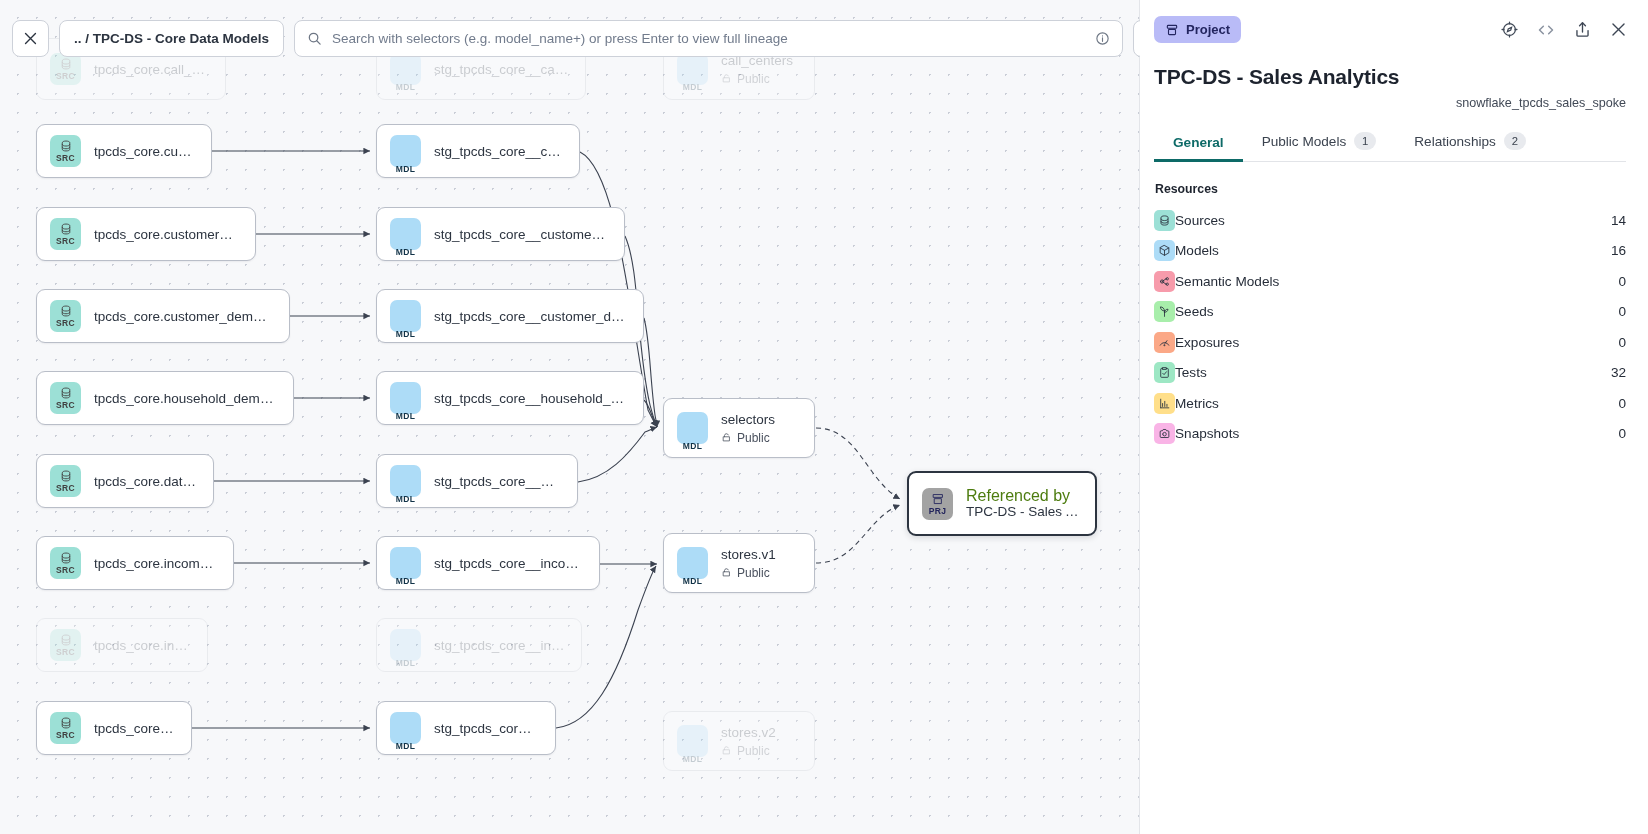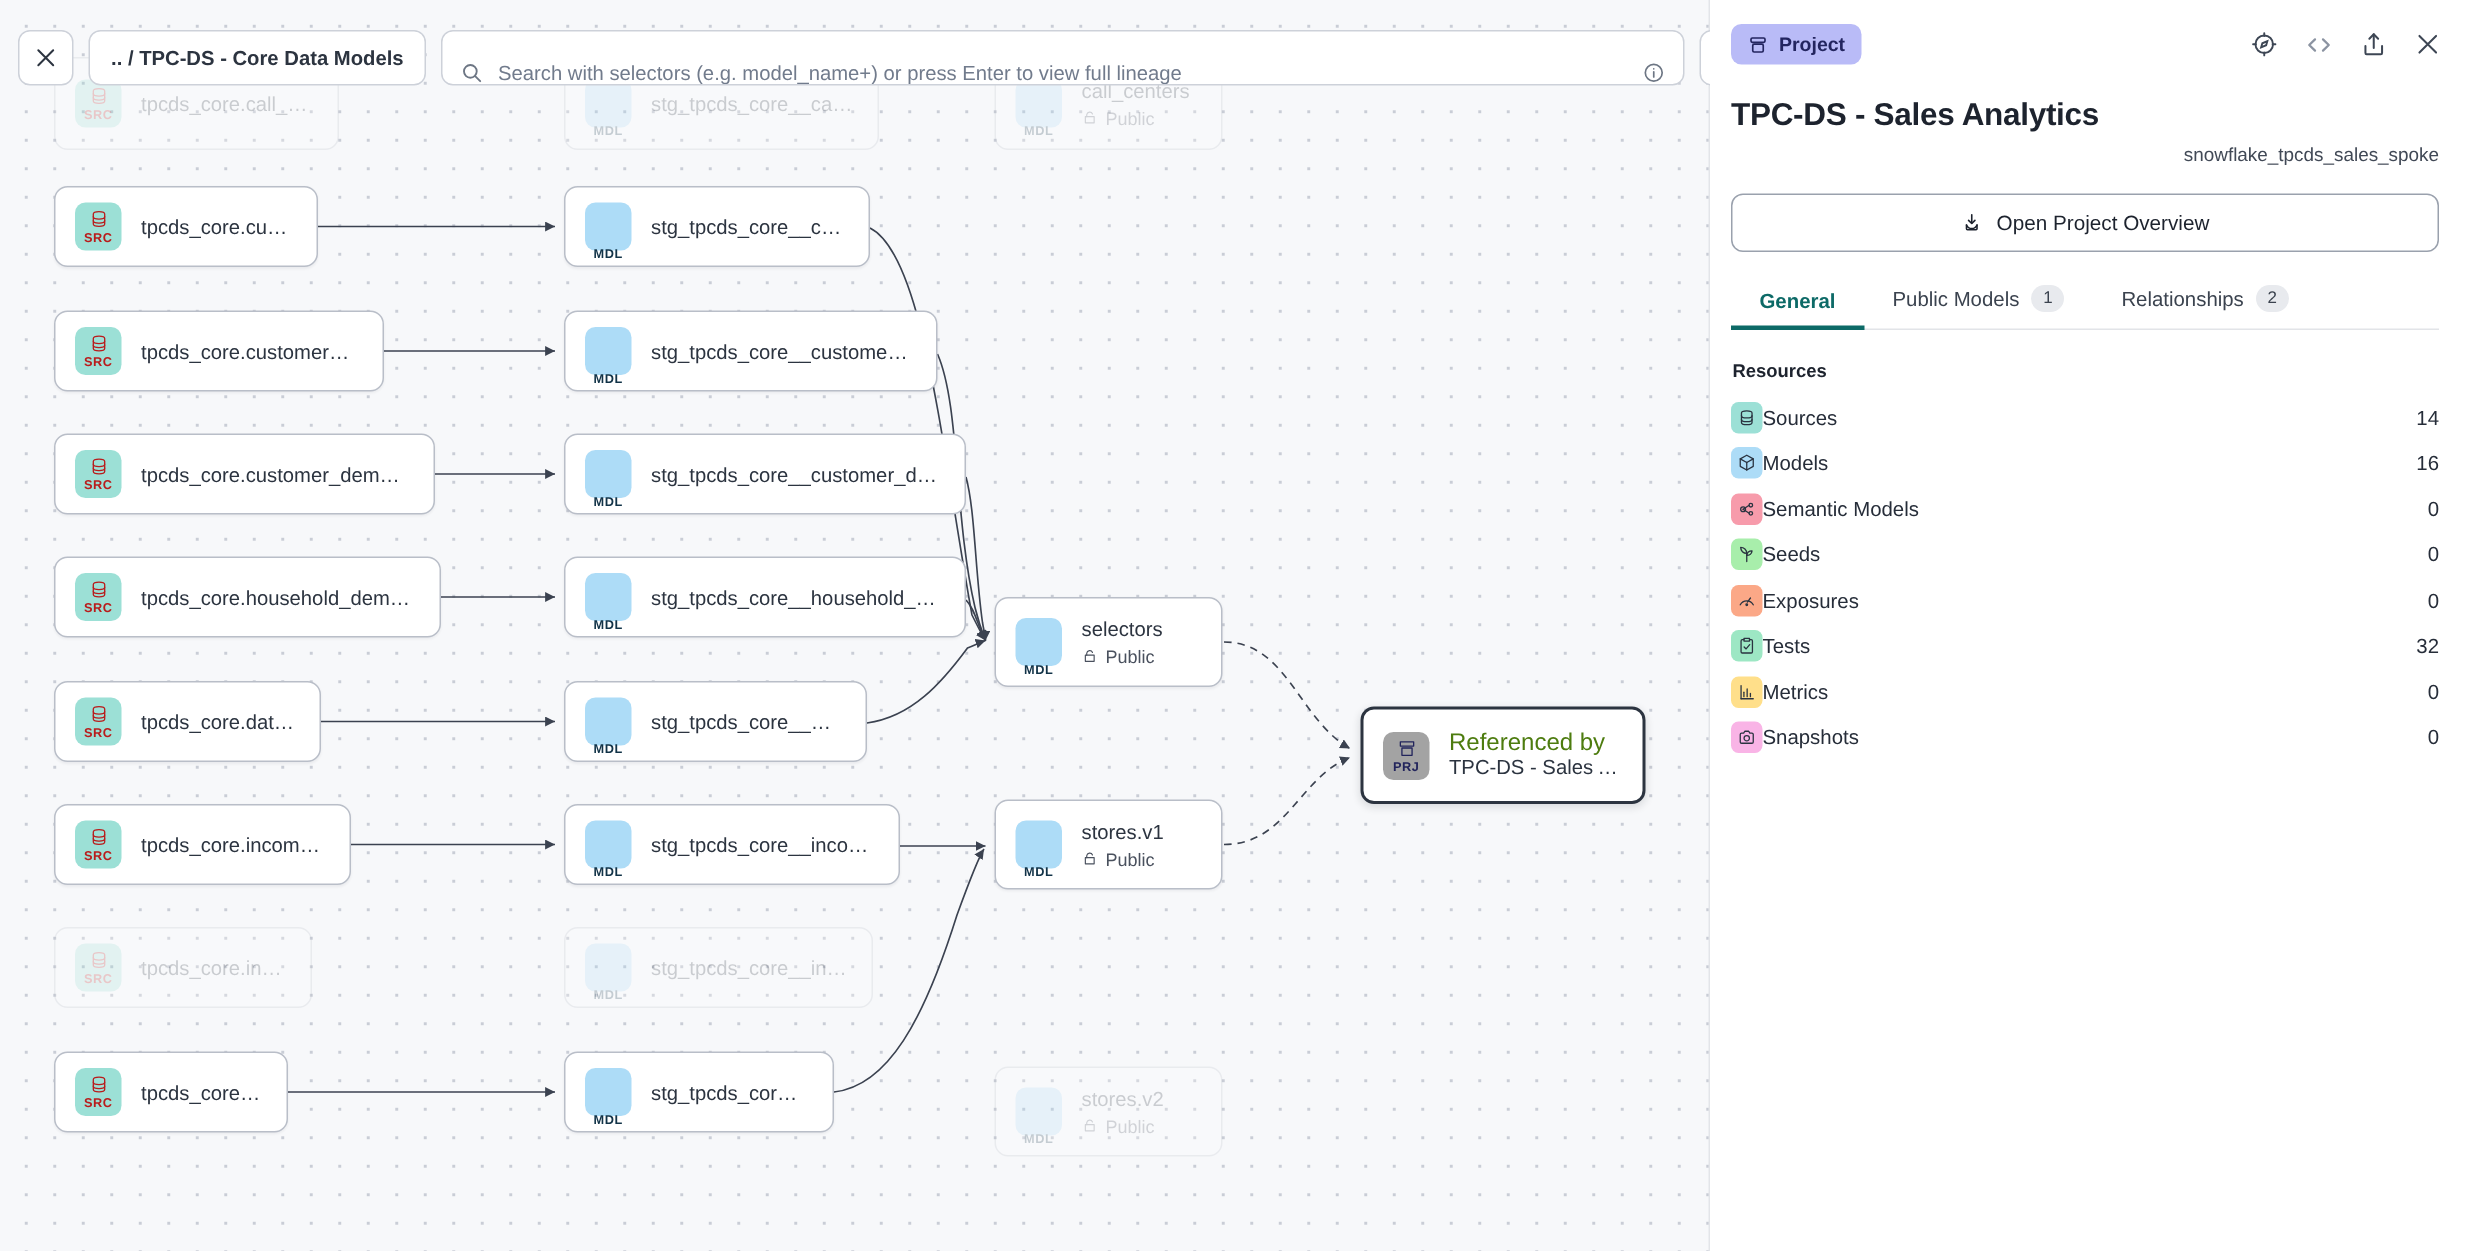--- a/index.html
+++ b/index.html
@@ -51,21 +51,21 @@
     height: 37px;
     background: #fff; border: 1px solid #cdd1d9; border-radius: 8px;
     display: flex; align-items: center;
     padding: 0 14px;
     font-size: 13.5px; color: #2c3440; font-weight: 600;
     white-space: nowrap; cursor: pointer;
   }
   .search-wrap {
     height: 37px; width: 829px;
     background: #fff; border: 1px solid #cdd1d9; border-radius: 8px;
-    display: flex; align-items: flex-end;
+    display: flex; align-items: center;
     padding: 0 12px 0 12px;
     gap: 10px;
   }
   .search-input {
     flex: 1;
     border: none; outline: none; background: transparent;
     font-family: "Liberation Sans", sans-serif;
     font-size: 13.5px; color: #2c3440;
   }
   .search-input::placeholder { color: #717b8c; }
@@ -108,21 +108,21 @@
     align-items: center; justify-content: center;
     flex: 0 0 auto;
     gap: 0px;
   }
   .badge svg { display: block; }
   .badge .blabel {
     font-size: 8.5px; letter-spacing: .4px;
     font-weight: 600; line-height: 9px;
     margin-top: 1px;
   }
-  .badge.src { background: #9ce0d6; color: #b91c1c; align-items: center; }
+  .badge.src { background: #9ce0d6; color: #404040; align-items: center; }
   .badge.mdl { background: #addcf7; color: #123348; gap: 35px; }
   .badge.prj { background: #a3a3a3; color: #22245c; }
 
   .ntext { display: flex; flex-direction: column; min-width: 0; }
   .ntitle {
     font-size: 13.5px; color: #2c3440;
     white-space: nowrap; overflow: hidden; text-overflow: ellipsis;
     line-height: 17px;
   }
   .nsub {
@@ -662,29 +662,20 @@
             <path d="M5 5 L19 19 M19 5 L5 19"></path>
           </svg>
         </span>
       </div>
     </div>
 
     <div class="panel-body">
       <div class="proj-title">TPC-DS - Sales Analytics</div>
       <div class="proj-sub">snowflake_tpcds_sales_spoke</div>
 
-      <button class="overview-btn">
-        <svg width="15" height="15" viewBox="0 0 24 24" fill="none" stroke="currentColor" stroke-width="1.7" stroke-linecap="round" stroke-linejoin="round">
-          <path d="M12 3.4 L12 12.4"></path>
-            <path d="M8.6 9.4 L12 12.8 L15.4 9.4"></path>
-          <path d="M6.4 14.4 A6 6 0 0 0 17.6 14.4"></path>
-            <path d="M6.4 14.4 L6.4 18.4 A1 1 0 0 0 7.4 19.4 L16.6 19.4 A1 1 0 0 0 17.6 18.4 L17.6 14.4"></path>
-        </svg>
-        <span>Open Project Overview</span>
-      </button>
 
       <div class="tabs" id="panel-tabs">
           <div class="tab active">
             <span>General</span>
           </div>
           <div class="tab">
             <span>Public Models</span>
             <span class="tab-count">1</span>
           </div>
           <div class="tab">

